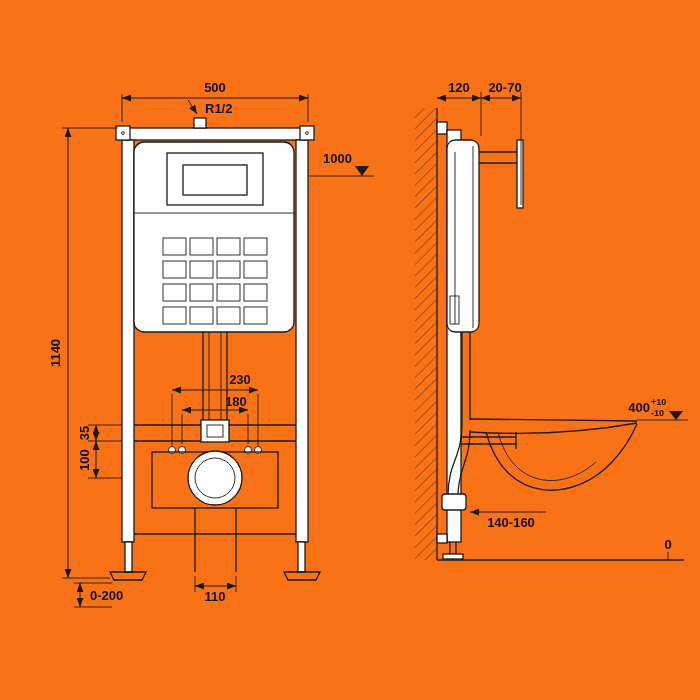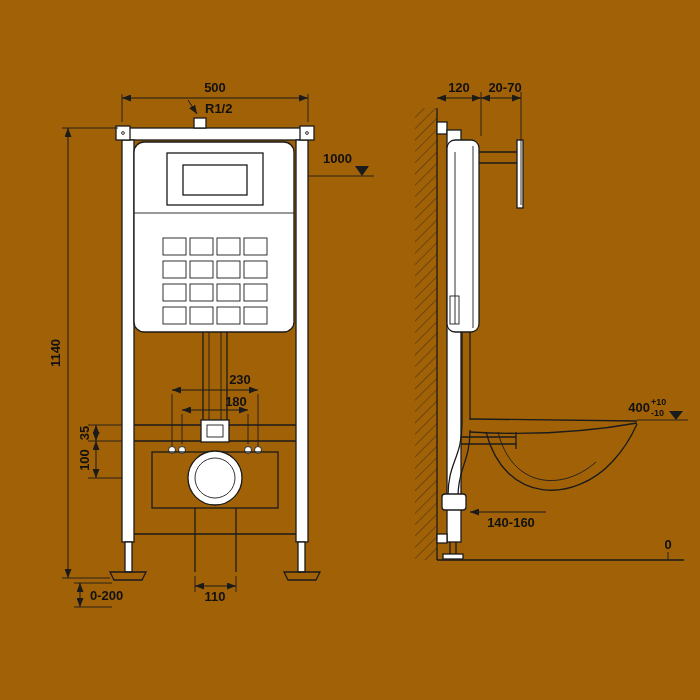--- a/index.html
+++ b/index.html
@@ -1,16 +1,16 @@
 <!DOCTYPE html>
 <html><head>
 <meta charset="utf-8">
 <style>
   html,body{margin:0;padding:0;background:#ffffff;}
-  .canvas{width:700px;height:700px;background:#a16207;position:relative;overflow:hidden;}
+  .canvas{width:700px;height:700px;background:#f97316;position:relative;overflow:hidden;}
   svg{display:block;}
   .ln{stroke:#1b1b1b;stroke-width:1.3;fill:none;}
   .thin{stroke:#1b1b1b;stroke-width:0.9;fill:none;}
   .dim{stroke:#1b1b1b;stroke-width:1;fill:none;}
   .fillw{fill:#ffffff;}
   .tri{fill:#1b1b1b;stroke:none;}
   text{font-family:"Liberation Sans","DejaVu Sans",sans-serif;font-weight:bold;font-size:13px;fill:#111111;}
   .sm{font-size:9px;}
 </style>
 </head>

